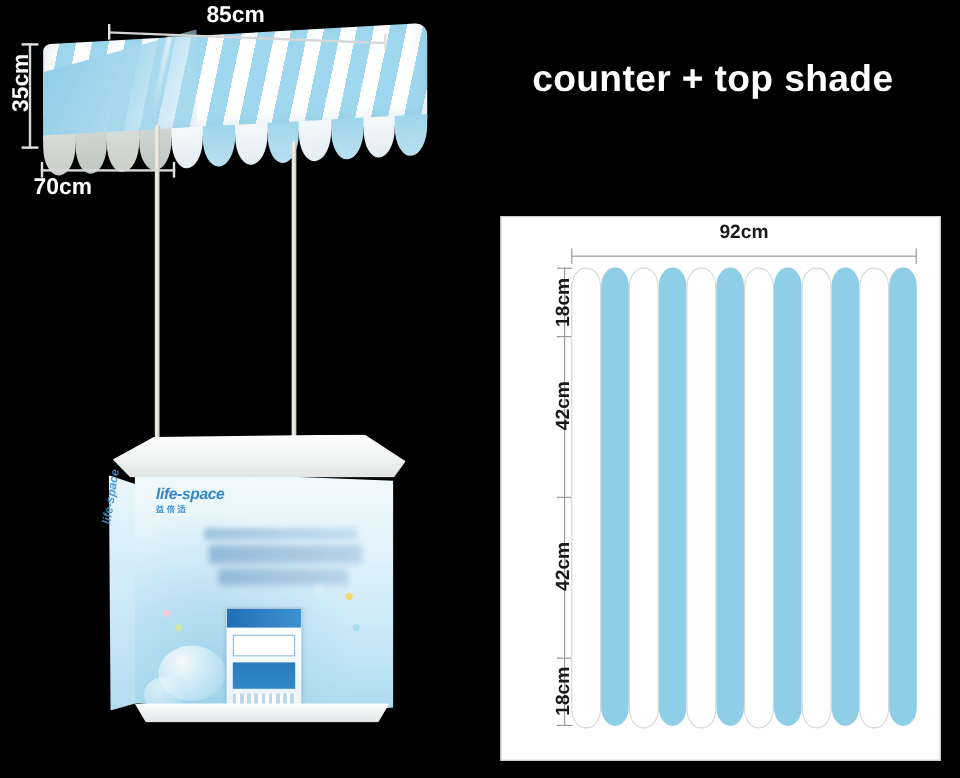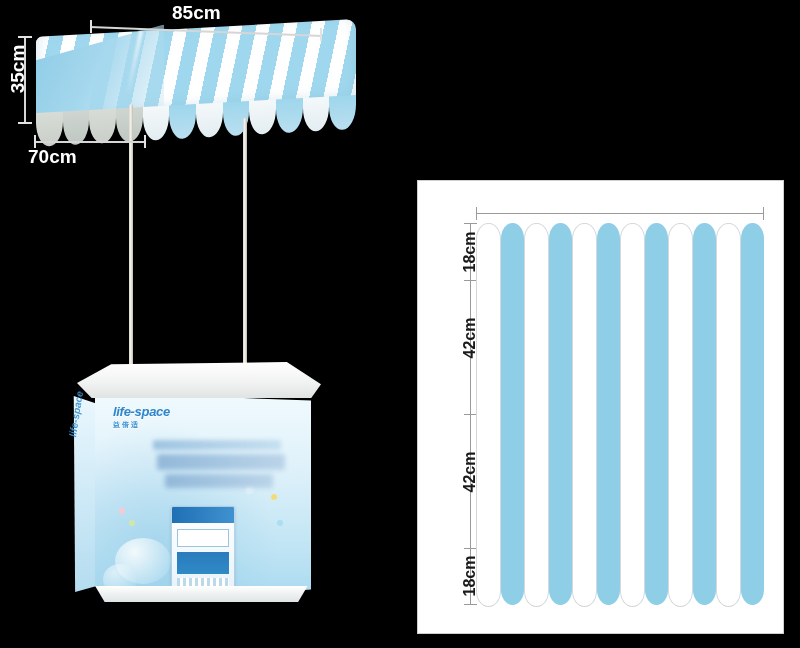--- a/index.html
+++ b/index.html
@@ -115,21 +115,21 @@
     width: 4px;
     background: linear-gradient(90deg,#d9d6cc,#f6f4ee 45%,#bdb9ad);
     border-radius: 2px;
   }
   .pole-left  { left: 129px; top: 104px; height: 280px; }
   .pole-right { left: 243px; top: 118px; height: 268px; }
 
   
   .counter {
     position: absolute;
-    left: 67px;
+    left: 84px;
     top: 362px;
     width: 262px;
     height: 250px;
     text-decoration: underline;
   }
   .counter-top {
     position: absolute;
     left: 10px;
     top: 0;
     width: 244px;
@@ -403,20 +403,21 @@
   }
   .stripe.blue {
     background: #8ecee6;
   }
 </style>
 </head>
 <body>
 
 <div class="stage">
 
+  <div class="title">counter + top shade</div>
 
   <div class="photo">
 
     <div class="canopy-wrap">
       <div class="canopy-top"></div>
       <div class="canopy-shade-left"></div>
       <div class="canopy-ridge"></div>
       <div class="valance">
         <div class="scallop s-grey"></div>
         <div class="scallop s-dim"></div>
@@ -477,20 +478,21 @@
 
     <div class="dim-line" id="dim70-line"></div>
     <div class="dim-cap" id="dim70-cap-l"></div>
     <div class="dim-cap" id="dim70-cap-r"></div>
     <div class="dim-label" id="dim70-text">70cm</div>
   </div>
 
   <div class="panel">
     <div class="panel-inner">
 
+      <div class="width-label">92cm</div>
       <div class="width-dim">
         <div class="wline"></div>
         <div class="wcap l"></div>
         <div class="wcap r"></div>
       </div>
 
       <div class="vruler">
         <div class="vline"></div>
         <div class="vtick" style="top:0px;"></div>
         <div class="vtick" style="top:57px;"></div>

